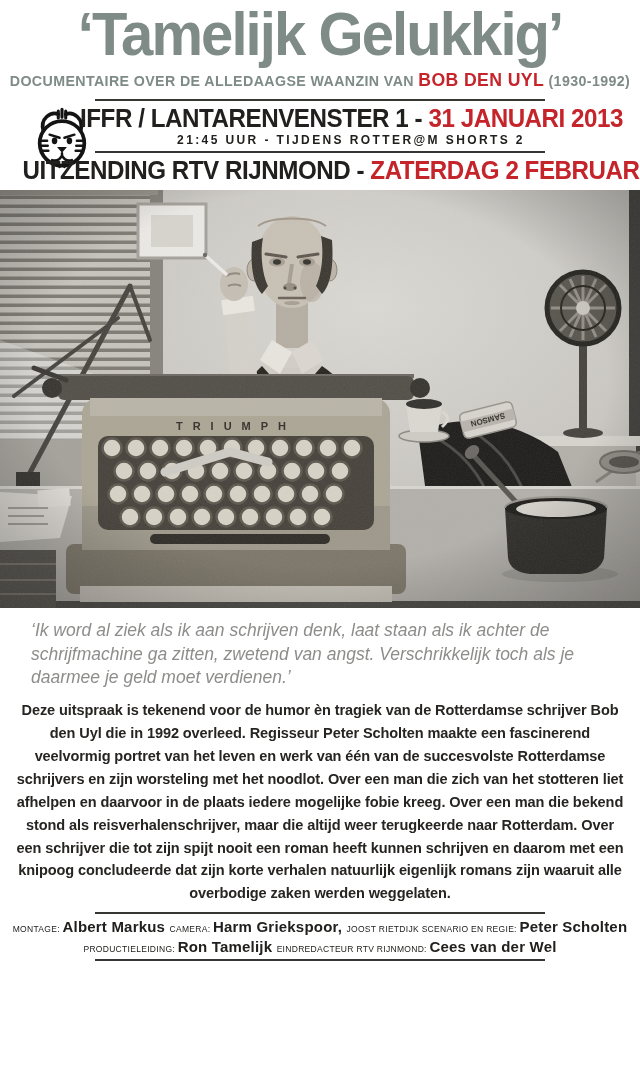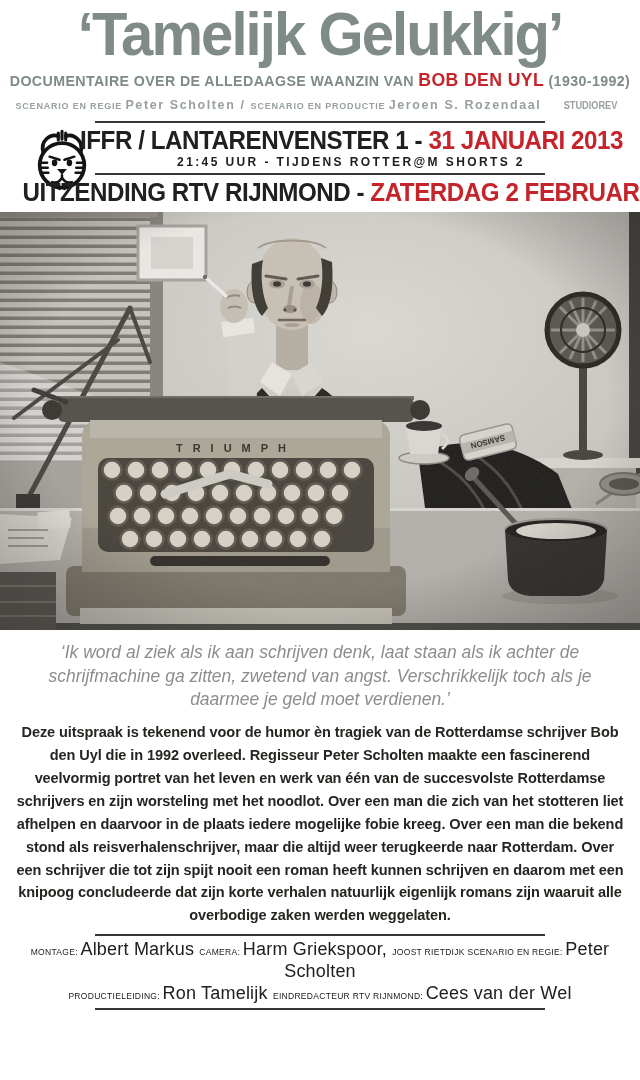--- a/index.html
+++ b/index.html
@@ -30,40 +30,39 @@
             transform:scaleX(.93);transform-origin:center;}
   .line-big .red{color:#c5242b;}
   .line-sub{font-size:12px;font-weight:bold;text-align:center;letter-spacing:2.4px;
             margin:1px 0 4px;white-space:nowrap;}
   .iffr-shift{padding-left:62px;}
 
   .photo{display:block;margin-top:6px;}
 
   
   .quote{font-style:italic;color:#8d8d8b;font-size:17.5px;line-height:1.35;
-         text-align:center;max-width:578px;margin:11px auto 0;font-weight:normal;}
+         text-align:left;max-width:578px;margin:11px auto 0;font-weight:normal;}
   .bodytext{font-size:14.7px;font-weight:bold;color:#272522;text-align:center;
             line-height:1.56;max-width:616px;margin:9px auto 0;letter-spacing:-.1px;
             transform:scaleX(.99);transform-origin:center;}
 
   
   .credits,.cast{text-align:center;margin:2px auto 0;}
   .credits{line-height:1.22;}
   .cast{max-width:598px;line-height:1.45;}
   .sg-s{font-size:8.5px;font-weight:normal;letter-spacing:.3px;}
-  .sg-b{font-size:18px;font-weight:normal;letter-spacing:.2px;}
+  .sg-b{font-size:15px;font-weight:bold;letter-spacing:.2px;}
 </style>
 </head>
 <body>
 
 <div class="poster">
 
   <div class="title">‘Tamelijk Gelukkig’</div>
   <div class="subtitle"><span>DOCUMENTAIRE OVER DE ALLEDAAGSE WAANZIN VAN </span><span class="red">BOB DEN UYL</span><span> (1930-1992)</span></div>
-  <div class="credit-head"><span class="ch-label">SCENARIO EN REGIE </span><span class="ch-name">Peter Scholten</span><span class="ch-name"> / </span><span class="ch-label">SCENARIO EN PRODUCTIE </span><span class="ch-name">Jeroen S. Rozendaal</span><span class="ch-studio">STUDIOREV</span></div>
 
   <div class="screenings">
     <svg class="tiger" viewBox="0 0 100 110">
       <g fill="none" stroke="#141414" stroke-width="6" stroke-linecap="round">
         <circle cx="50" cy="62" r="36"></circle>
         <path d="M20,42 C14,22 32,10 44,15"></path>
         <path d="M80,42 C86,22 68,10 56,15"></path>
         <path d="M44,10 v11 M50,7 v13 M56,10 v11" stroke-width="5"></path>
         <path d="M30,48 L46,53 M70,48 L54,53" stroke-width="4"></path>
         <path d="M50,78 v4 M50,82 C46,89 40,91 34,89 M50,82 C54,89 60,91 66,89" stroke-width="4"></path>

